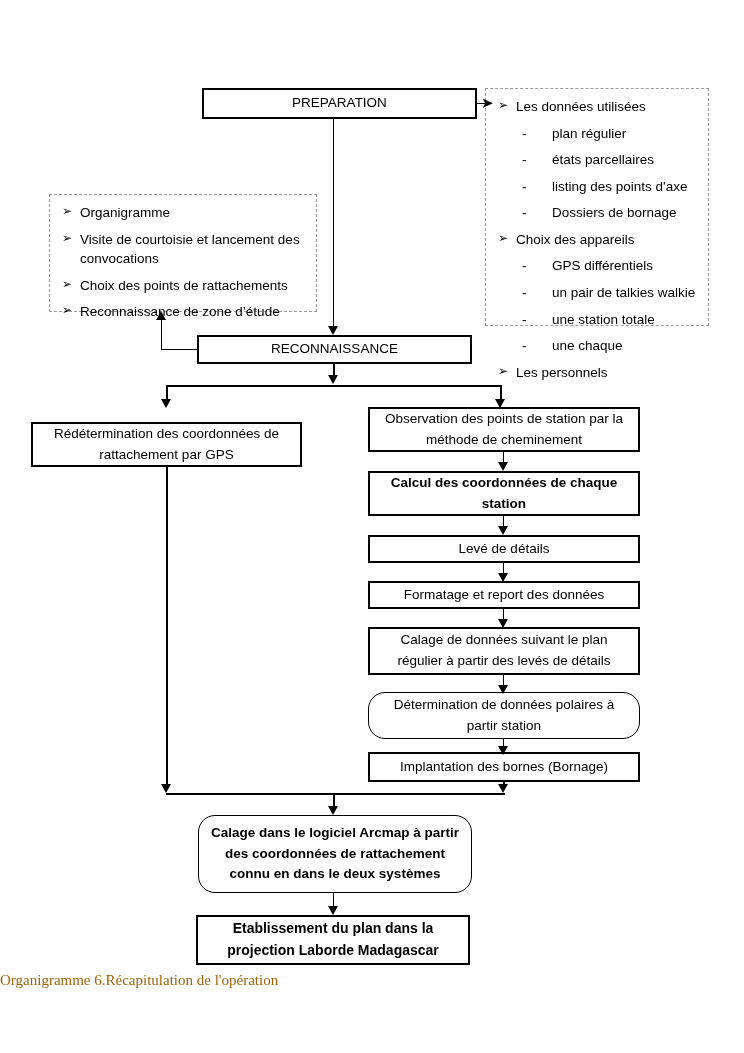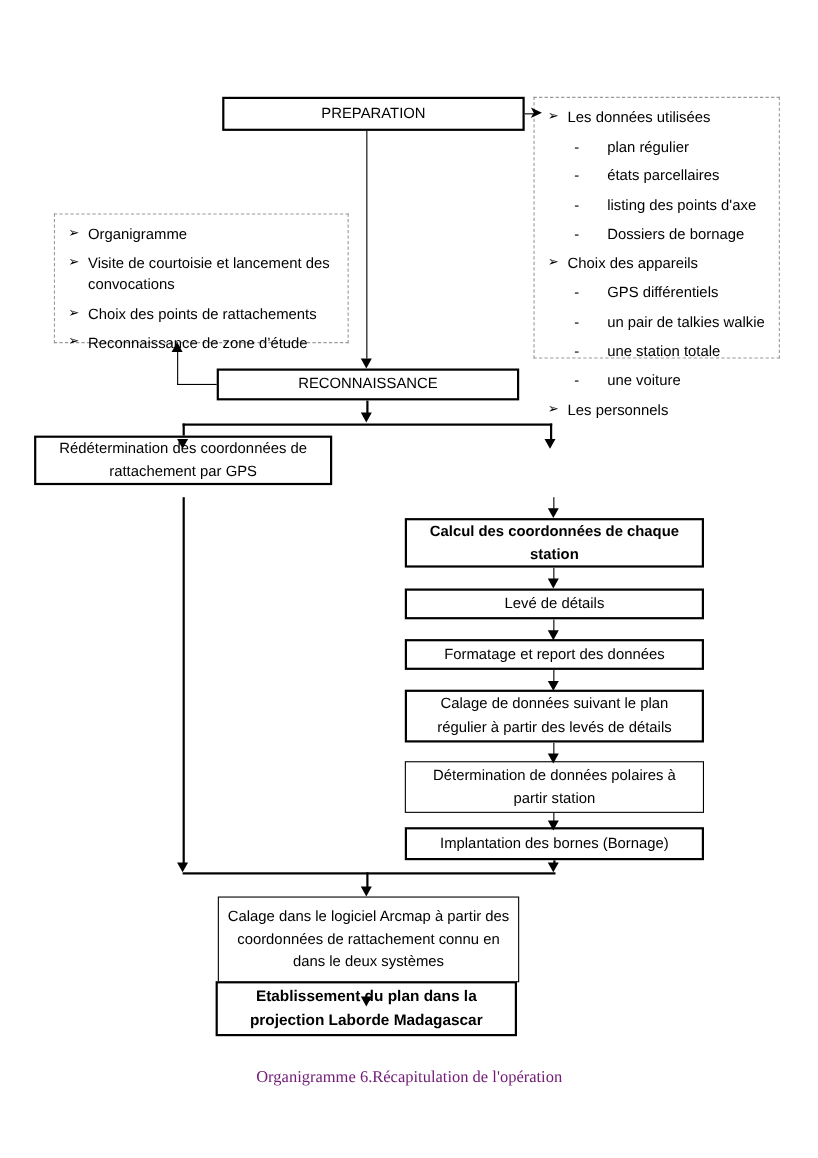--- a/index.html
+++ b/index.html
@@ -28,21 +28,21 @@
     background: #fff;
     display: flex;
     align-items: center;
     justify-content: center;
     text-align: center;
     font-size: 13.5px;
     line-height: 1.55;
     padding: 4px 8px;
     z-index: 3;
   }
-  .box.thin { border-width: 1.6px; }
+  .box.thin { border-width: 1.6px; border-radius: 17px; }
   .box.bold-text { font-weight: bold; font-size: 14px; }
 
   
   .note {
     position: absolute;
     box-sizing: border-box;
     border: 1px dashed #9a9a9a;
     background: #fff;
     padding: 8px 10px 8px 10px;
     font-size: 13.5px;
@@ -112,24 +112,23 @@
     z-index: 4;
     color: #000;
     font-size: 15px;
     line-height: 1;
   }
 
   
   .caption {
     position: absolute;
     width: 100%;
-    text-align: center;
     font-family: "Liberation Serif", serif;
     font-size: 15px;
-    color: #701a75;
+    color: #a16207;
     z-index: 3;
   }
 </style>
 </head>
 <body>
 
 <div id="page">
 
   <div class="box" style="left:202px; top:88px; width:275px; height:31px;">
     <span>PREPARATION</span>
@@ -171,21 +170,21 @@
       <li class="lvl2">
         <span class="mk">-</span>
         <span>un pair de talkies walkie</span>
       </li>
       <li class="lvl2">
         <span class="mk">-</span>
         <span>une station totale</span>
       </li>
       <li class="lvl2">
         <span class="mk">-</span>
-        <span>une voiture</span>
+        <span>une chaque</span>
       </li>
       <li class="lvl1">
         <span class="mk">➢</span>
         <span>Les personnels</span>
       </li>
     </ul>
   </div>
 
   <div class="note" style="left:49px; top:194px; width:268px; height:118px;">
     <ul>
@@ -220,27 +219,30 @@
   <div class="arrow arrow-up" style="left:156px; top:311px;"></div>
 
   <div class="vline" style="left:333px; top:364px; height:13px;"></div>
   <div class="arrow arrow-down" style="left:328px; top:375px;"></div>
   <div class="hline" style="left:166px; top:385px; width:336px;"></div>
   <div class="vline" style="left:166px; top:385px; height:17px;"></div>
   <div class="arrow arrow-down" style="left:161px; top:399px;"></div>
   <div class="vline" style="left:500px; top:385px; height:17px;"></div>
   <div class="arrow arrow-down" style="left:495px; top:399px;"></div>
 
-  <div class="box" style="left:31px; top:396px; width:271px; height:45px;">
+  <div class="box" style="left:31px; top:422px; width:271px; height:45px;">
     <span>Rédétermination des coordonnées de rattachement par GPS</span>
   </div>
 
   <div class="vline" style="left:166px; top:452px; height:334px;"></div>
   <div class="arrow arrow-down" style="left:161px; top:784px;"></div>
 
+  <div class="box" style="left:368px; top:407px; width:272px; height:45px;">
+    <span>Observation des points de station par la méthode de cheminement</span>
+  </div>
   <div class="vline thin" style="left:503px; top:452px; height:12px;"></div>
   <div class="arrow arrow-down" style="left:498px; top:462px;"></div>
 
   <div class="box" style="left:368px; top:471px; width:272px; height:45px;font-weight:bold;">
     <span>Calcul des coordonnées de chaque station</span>
   </div>
   <div class="vline thin" style="left:503px; top:516px; height:12px;"></div>
   <div class="arrow arrow-down" style="left:498px; top:526px;"></div>
 
   <div class="box" style="left:368px; top:535px; width:272px; height:28px;">
@@ -270,26 +272,26 @@
   <div class="box" style="left:368px; top:752px; width:272px; height:30px;">
     <span>Implantation des bornes (Bornage)</span>
   </div>
   <div class="vline" style="left:503px; top:782px; height:6px;"></div>
   <div class="arrow arrow-down" style="left:498px; top:784px;"></div>
 
   <div class="hline" style="left:166px; top:793px; width:339px;"></div>
   <div class="vline" style="left:333px; top:793px; height:15px;"></div>
   <div class="arrow arrow-down" style="left:328px; top:806px;"></div>
 
-  <div class="box thin" style="left:198px; top:815px; width:274px; height:78px;">
+  <div class="box thin" style="left:198px; top:815px; width:274px; height:78px;font-weight:bold;">
     <span>Calage dans le logiciel Arcmap à partir des coordonnées de rattachement connu en dans le deux systèmes</span>
   </div>
 
   <div class="vline thin" style="left:333px; top:893px; height:16px;"></div>
   <div class="arrow arrow-down" style="left:328px; top:906px;"></div>
 
-  <div class="box bold-text" style="left:196px; top:892px; width:274px; height:50px;">
+  <div class="box bold-text" style="left:196px; top:915px; width:274px; height:50px;">
     <span>Etablissement du plan dans la projection Laborde Madagascar</span>
   </div>
 
   <div class="caption" style="left:0; top:972px;">Organigramme 6.Récapitulation de l'opération</div>
 
 </div>
 
 </body></html>

